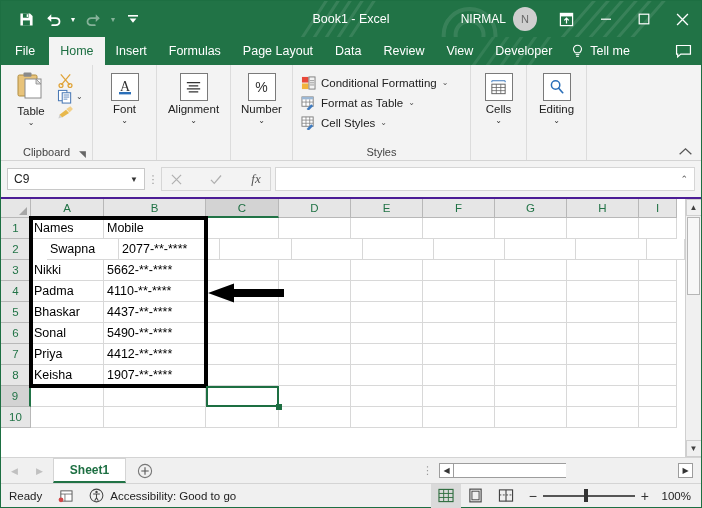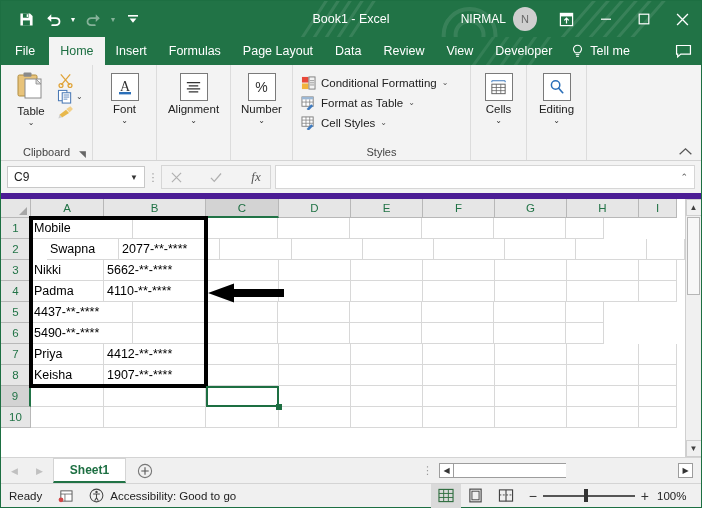--- a/index.html
+++ b/index.html
@@ -104,21 +104,21 @@
     display: flex; align-items: center; gap: 5px;
     font-size: 11.5px; color: #222; height: 19px; padding: 0 2px;
     white-space: nowrap;
   }
   .smallrow .chv { font-size: 8px; color: #555; }
   .collapse-rib { position: absolute; right: 8px; bottom: 2px; color:#555; font-size: 11px; }
 
   
   .fbar {
     height: 38px; background: #f3f3f3; display: flex; align-items: center;
-    padding: 0 6px; gap: 0; flex: none; border-bottom: 6px solid #4c1d95;
+    padding: 0 6px; gap: 0; flex: none; border-bottom: 2px solid #4c1d95;
   }
   .namebox {
     width: 138px; height: 22px; background: #fff; border: 1px solid #c8c8c8;
     display: flex; align-items: center; padding: 0 6px; font-size: 12px; color: #222;
   }
   .namebox .nb-val { flex: 1; }
   .namebox .nb-caret { font-size: 8px; color: #333; }
   .fb-grip { width: 16px; text-align: center; color: #9a9a9a; font-size: 11px; letter-spacing: 0; }
   .fb-btns { display: flex; align-items: center; gap: 12px; border: 1px solid #d6d6d6; background: #f3f3f3; height: 24px; }
   .fb-btn { width: 28px; height: 22px; display: flex; align-items: center; justify-content: center; color: #b0b0b0; font-size: 13px; }
@@ -217,21 +217,21 @@
     display: flex; align-items: center; flex: none; font-size: 11.5px; color: #222;
   }
   .sb-item { display: flex; align-items: center; gap: 6px; padding: 0 8px; white-space: nowrap; }
   .sb-right { margin-left: auto; display: flex; align-items: center; height: 100%; }
   .viewbtn { width: 30px; height: 24px; display: flex; align-items: center; justify-content: center; color: #404040; }
   .viewbtn.active { background: #dadada; }
   .zoomwrap { display: flex; align-items: center; gap: 6px; padding: 0 8px; }
   .zslider { width: 92px; height: 14px; position: relative; display:flex; align-items:center; }
   .zline { width: 100%; height: 2px; background: #555; }
   .zthumb { position: absolute; left: 45%; width: 4px; height: 13px; background: #333; }
-  .zpct { width: 44px; padding-right: 10px; }
+  .zpct { width: 44px; text-align: right; padding-right: 10px; }
 </style>
 </head>
 <body>
 
 <div id="app">
 
   <div class="titlebar">
     <svg class="tb-deco" viewBox="0 0 702 36" preserveAspectRatio="none">
       <g stroke="#ffffff" stroke-width="3" fill="none">
         <path d="M300 40 L330 -6"></path>
@@ -548,20 +548,21 @@
           <div class="colh" style="width: 72px;">D</div>
           <div class="colh" style="width: 72px;">E</div>
           <div class="colh" style="width: 72px;">F</div>
           <div class="colh" style="width: 72px;">G</div>
           <div class="colh" style="width: 72px;">H</div>
           <div class="colh" style="width: 38px;">I</div>
         </div>
       <div id="gridrows">
           <div class="body-row">
             <div class="rowh">1</div>
+            <div class="cell" style="width: 73px;">Names</div>
             <div class="cell" style="width: 102px;">Mobile</div>
             <div class="cell" style="width: 73px;"></div>
             <div class="cell" style="width: 72px;"></div>
             <div class="cell" style="width: 72px;"></div>
             <div class="cell" style="width: 72px;"></div>
             <div class="cell" style="width: 72px;"></div>
             <div class="cell" style="width: 72px;"></div>
             <div class="cell" style="width: 38px;"></div>
           </div>
           <div class="body-row">
@@ -604,34 +605,36 @@
             <div class="cell" style="width: 73px;"></div>
             <div class="cell" style="width: 72px;"></div>
             <div class="cell" style="width: 72px;"></div>
             <div class="cell" style="width: 72px;"></div>
             <div class="cell" style="width: 72px;"></div>
             <div class="cell" style="width: 72px;"></div>
             <div class="cell" style="width: 38px;"></div>
           </div>
           <div class="body-row">
             <div class="rowh">5</div>
+            <div class="cell" style="width: 73px;">Bhaskar</div>
             <div class="cell" style="width: 102px;">
               <span>4437-</span>
               <span class="ast">**-****</span>
             </div>
             <div class="cell" style="width: 73px;"></div>
             <div class="cell" style="width: 72px;"></div>
             <div class="cell" style="width: 72px;"></div>
             <div class="cell" style="width: 72px;"></div>
             <div class="cell" style="width: 72px;"></div>
             <div class="cell" style="width: 72px;"></div>
             <div class="cell" style="width: 38px;"></div>
           </div>
           <div class="body-row">
             <div class="rowh">6</div>
+            <div class="cell" style="width: 73px;">Sonal</div>
             <div class="cell" style="width: 102px;">
               <span>5490-</span>
               <span class="ast">**-****</span>
             </div>
             <div class="cell" style="width: 73px;"></div>
             <div class="cell" style="width: 72px;"></div>
             <div class="cell" style="width: 72px;"></div>
             <div class="cell" style="width: 72px;"></div>
             <div class="cell" style="width: 72px;"></div>
             <div class="cell" style="width: 72px;"></div>

